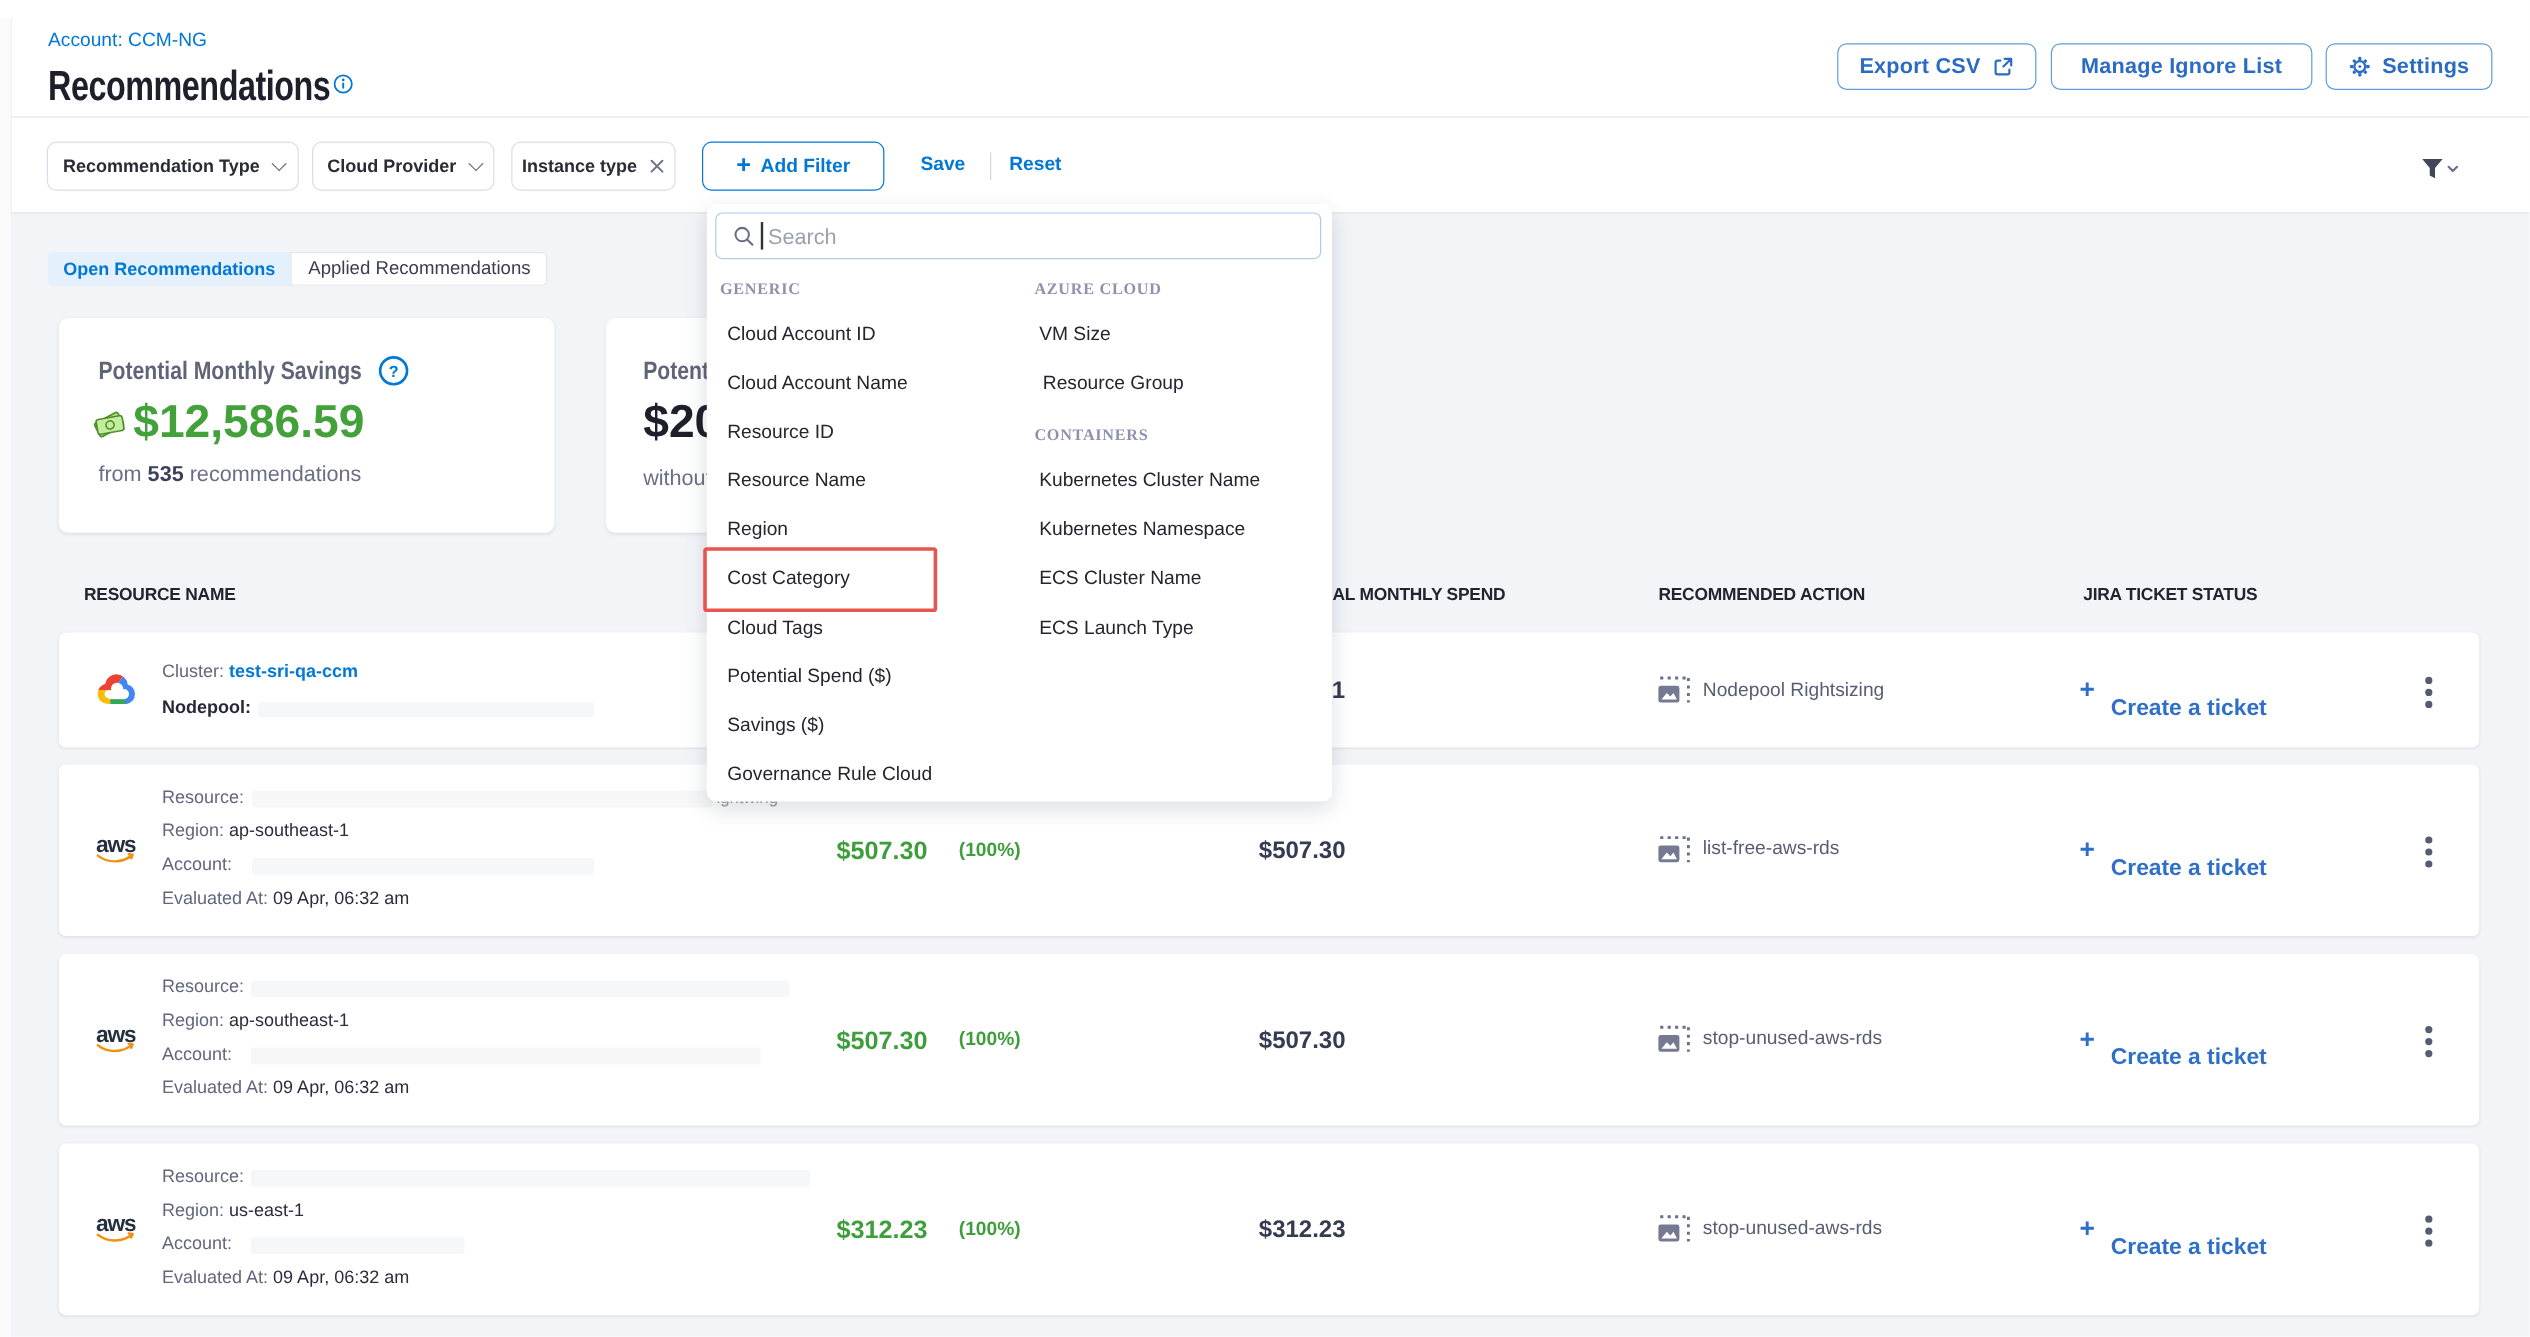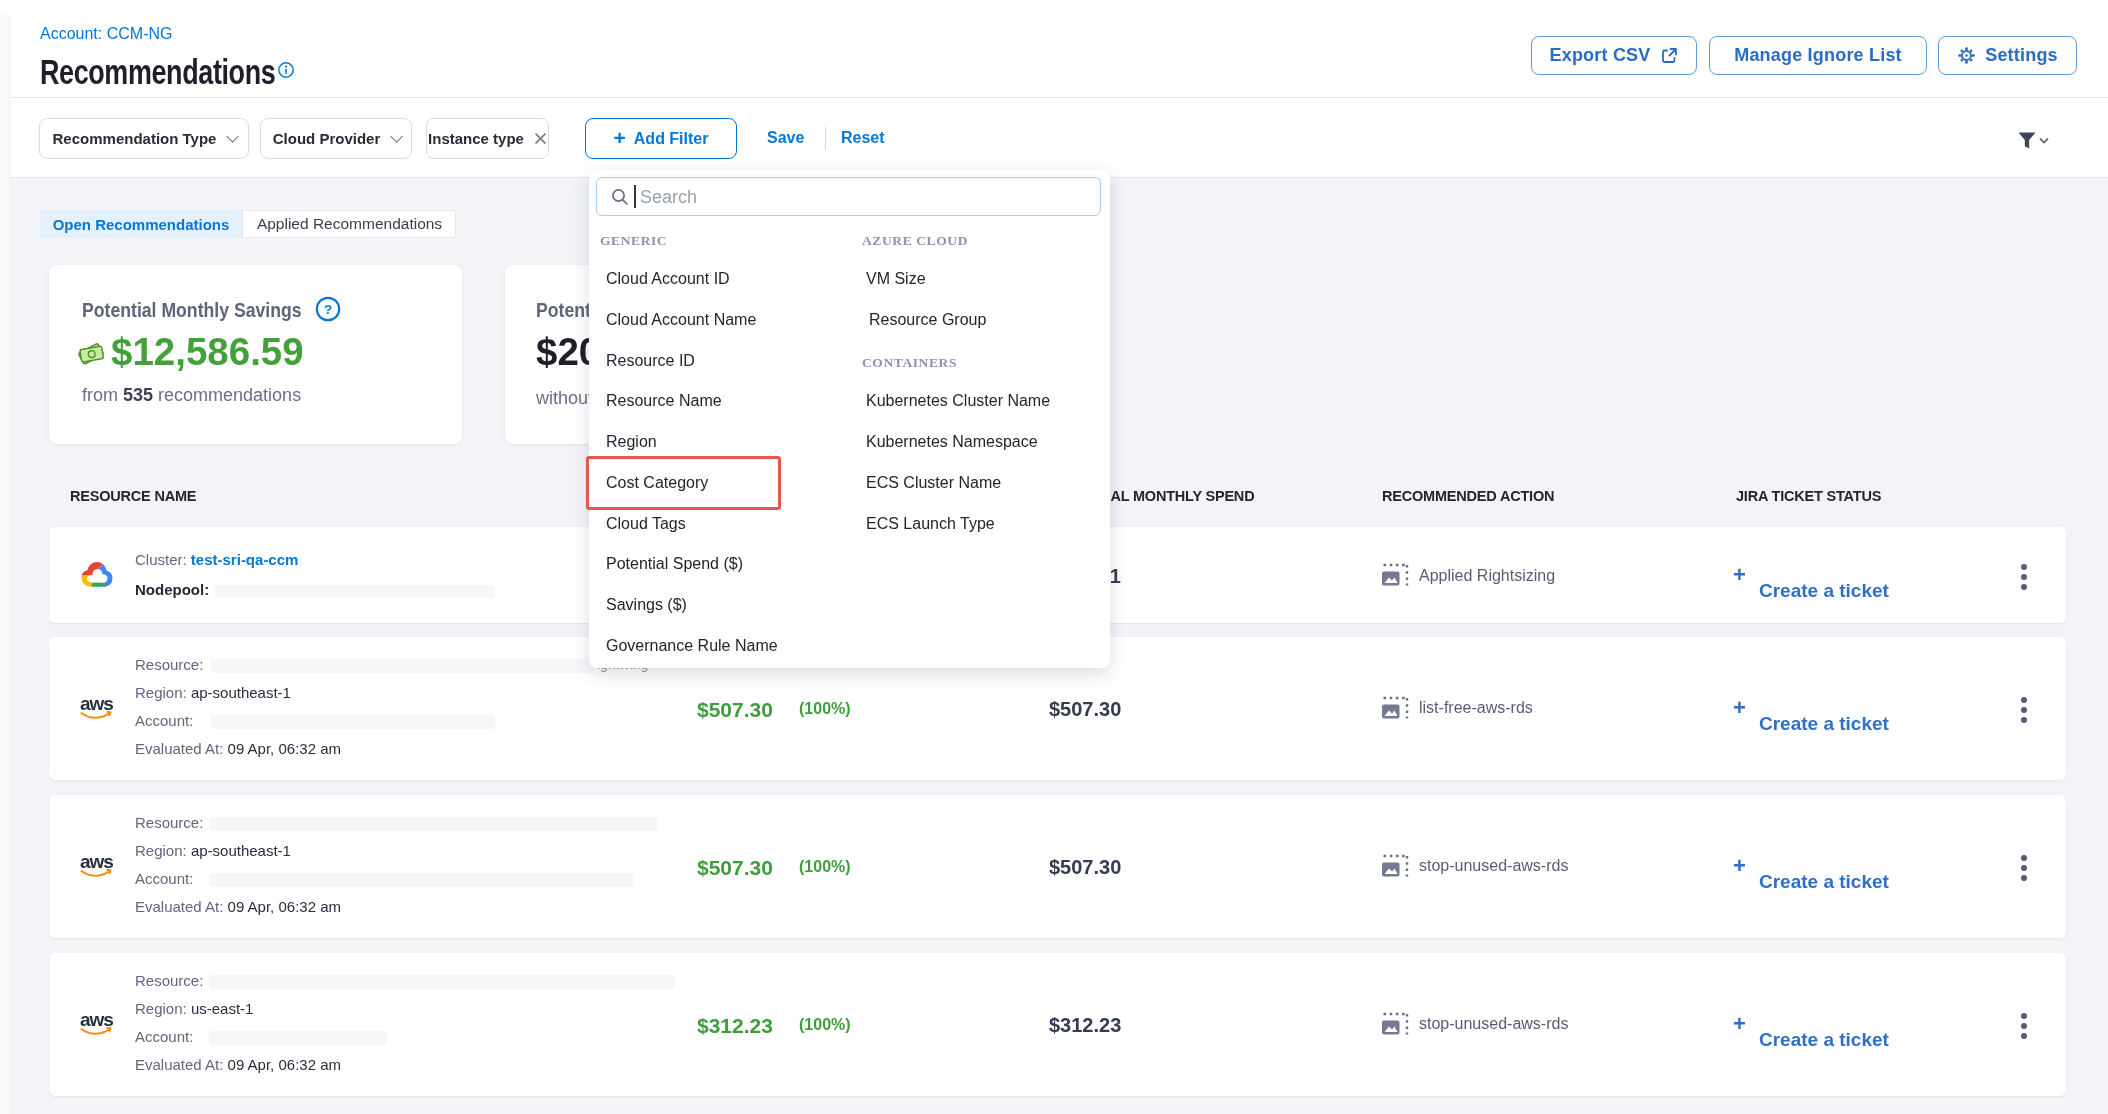--- a/index.html
+++ b/index.html
@@ -69,21 +69,21 @@
           </g>
         </g>
         <circle cx="9.5" cy="9.5" r="5.5" fill="#fff"></circle>
         <circle cx="9.5" cy="9.5" r="4.5" fill="none" stroke="#2b6cc3" stroke-width="1.9"></circle>
         <circle cx="9.5" cy="9.5" r="1.2" fill="#2b6cc3"></circle>
       </svg>
 Settings</div>
 
 <div class="pill" style="left:39px;width:210px;">Recommendation Type<span class="chev"></span></div>
 <div class="pill" style="left:260px;width:152px;">Cloud Provider<span class="chev"></span></div>
-<div class="pill" style="left:426px;width:123px;">Instance type
+<div class="pill" style="left:426px;width:137px;">Instance type
 <svg width="13" height="13" viewBox="0 0 13 13">
         <path d="M2 2 L11 11 M11 2 L2 11" stroke="#707485" stroke-width="1.7" stroke-linecap="round"></path>
       </svg>
 </div>
 <div class="pill" style="left:585px;width:152px;border:1.4px solid #0278d5;color:#0278d5;font-size:16px;gap:8px;"><span style="font-size:21px;font-weight:bold;margin-top:-2px;">+</span>Add Filter</div>
 <div class="abs" style="left:767px;top:129px;font-size:16px;font-weight:bold;color:#0278d5;">Save</div>
 <div class="abs" style="left:825px;top:127px;width:1px;height:23px;background:#d5d6dd;"></div>
 <div class="abs" style="left:841px;top:129px;font-size:16px;font-weight:bold;color:#0278d5;">Reset</div>
 <svg class="abs" style="left:2018px;top:132px;" width="33" height="20" viewBox="0 0 33 20">
       <path d="M0.5 0.5 H17.5 L11.2 8 V16.5 L6.8 14.3 V8 Z" fill="#41465a"></path>
@@ -148,21 +148,21 @@
 <div class="line" style="top:551px;"><span class="lab">Cluster: </span><span style="color:#0278d5;font-size:15px;font-weight:bold;">test-sri-qa-ccm</span></div>
 <div class="line" style="top:581px;"><span style="color:#262839;font-size:15px;font-weight:bold;">Nodepool:</span></div>
 <div class="bar" style="left:215px;top:585px;width:280px;height:13px;"></div>
 <div class="spend" style="left:1000px;top:565px;width:121px;text-align:right;">$2,176.41</div>
 <svg class="abs" style="left:1381px;top:563px;" width="28" height="24" viewBox="0 0 28 24">
       <path d="M2.5 2 H26" fill="none" stroke="#6a6f87" stroke-width="2.4" stroke-dasharray="2.6 3.6"></path>
       <path d="M26 2 V22.5" fill="none" stroke="#6a6f87" stroke-width="2.4" stroke-dasharray="2.6 3.6"></path>
       <rect x="1" y="8.5" width="17.5" height="14" rx="2" fill="#757a92"></rect>
       <path d="M3.5 20 L8 14.5 L11 17.5 L13.5 14.5 L16.5 20 Z" fill="#fff"></path>
     </svg>
-<div class="actxt" style="left:1419px;top:567px;">Applied Rightsizing</div>
+<div class="actxt" style="left:1419px;top:567px;">Nodepool Rightsizing</div>
 <div class="plus" style="left:1733px;top:562px;">+</div>
 <div class="ticket" style="left:1759px;top:564px;">Create a ticket</div>
 <div class="dots" style="left:2021px;top:564px;">
       <i></i>
       <i></i>
       <i></i>
     </div>
 
 <div class="row" style="top:637px;height:143px;"></div>
 <svg class="abs" style="left:80px;top:695px;" width="33" height="26" viewBox="0 0 33 26">
@@ -262,21 +262,21 @@
 <div class="dhead" style="left:600px;top:233px;">GENERIC</div>
 <div class="ditem" style="left:606px;top:270px;">Cloud Account ID</div>
 <div class="ditem" style="left:606px;top:311px;">Cloud Account Name</div>
 <div class="ditem" style="left:606px;top:352px;">Resource ID</div>
 <div class="ditem" style="left:606px;top:392px;">Resource Name</div>
 <div class="ditem" style="left:606px;top:433px;">Region</div>
 <div class="ditem" style="left:606px;top:474px;">Cost Category</div>
 <div class="ditem" style="left:606px;top:515px;">Cloud Tags</div>
 <div class="ditem" style="left:606px;top:555px;">Potential Spend ($)</div>
 <div class="ditem" style="left:606px;top:596px;">Savings ($)</div>
-<div class="ditem" style="left:606px;top:637px;">Governance Rule Name</div>
+<div class="ditem" style="left:606px;top:637px;">Governance Rule Cloud</div>
 <div class="dhead" style="left:862px;top:233px;">AZURE CLOUD</div>
 <div class="ditem" style="left:866px;top:270px;">VM Size</div>
 <div class="ditem" style="left:869px;top:311px;">Resource Group</div>
 <div class="dhead" style="left:862px;top:355px;">CONTAINERS</div>
 <div class="ditem" style="left:866px;top:392px;">Kubernetes Cluster Name</div>
 <div class="ditem" style="left:866px;top:433px;">Kubernetes Namespace</div>
 <div class="ditem" style="left:866px;top:474px;">ECS Cluster Name</div>
 <div class="ditem" style="left:866px;top:515px;">ECS Launch Type</div>
 <div class="abs" style="left:586px;top:456px;width:195px;height:54px;border:3.5px solid #e7564e;border-radius:3px;"></div>
 

